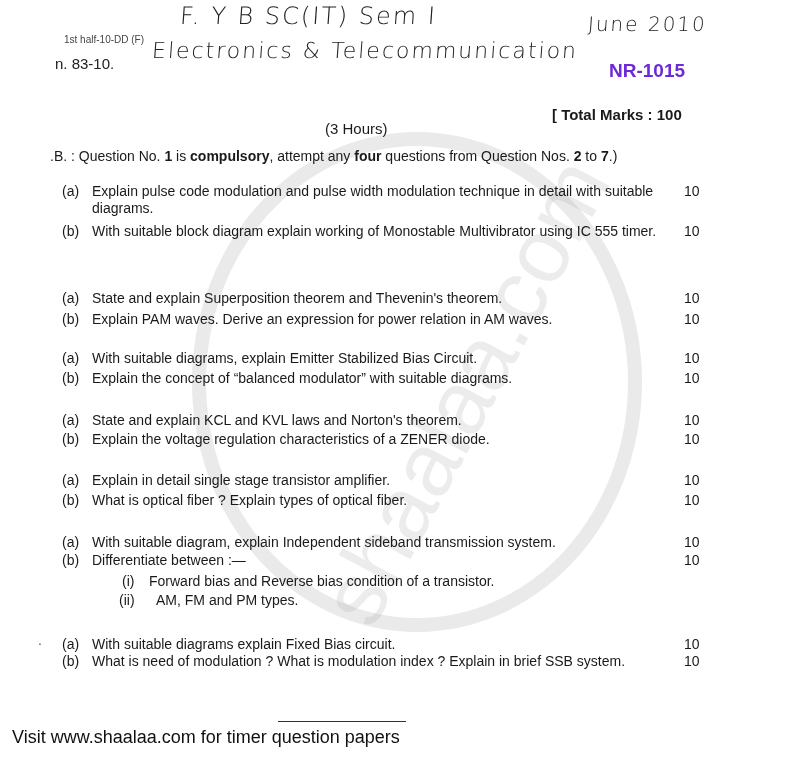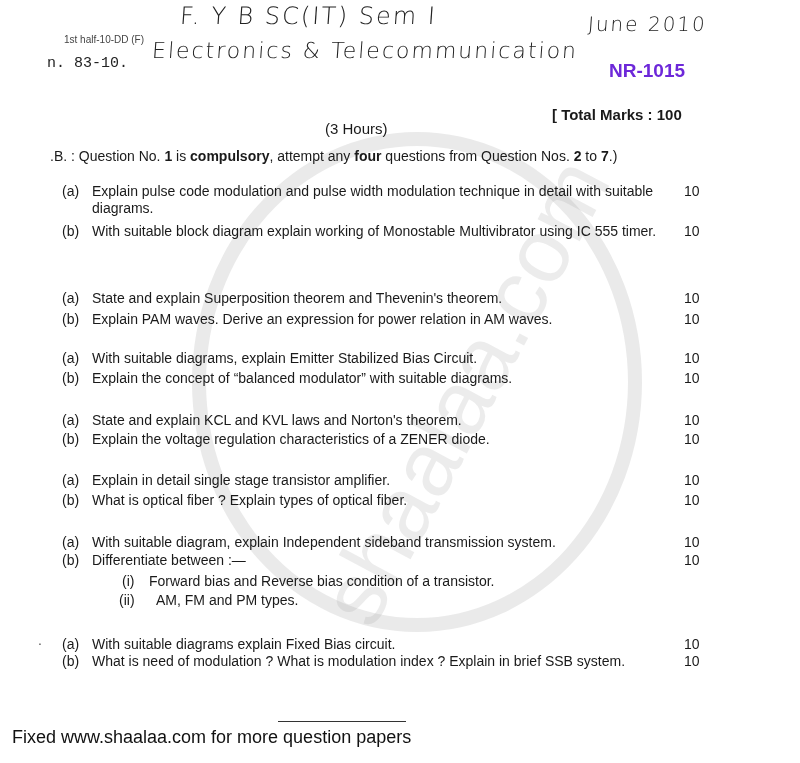--- a/index.html
+++ b/index.html
@@ -49,21 +49,21 @@
 
 <div class="page">
 
   <div class="watermark"></div>
   <div class="wm-text">shaalaa.com</div>
 
   <div class="hw" style="left:180px; top:2px; font-size:24px;">F. Y B SC(IT) Sem I</div>
   <div class="hw" style="left:152px; top:38px; font-size:22px;">Electronics &amp; Telecommunication</div>
   <div class="hw" style="left:588px; top:12px; font-size:20px;">June 2010</div>
   <div class="small" style="left:52px; top:34px;">1st half-10-DD (F)</div>
-  <div class="code" style="left:47px; top:55px;font-family:Liberation Mono, monospace;">n. 83-10.</div>
+  <div class="code" style="left:55px; top:55px;">n. 83-10.</div>
   <div class="nr" style="left:609px; top:60px;">NR-1015</div>
   <div class="hours" style="left:325px; top:104px;margin-top:16px;">(3 Hours)</div>
   <div class="marks" style="left:552px; top:106px;">[ Total Marks : 100</div>
 
   <div class="nb">
     <span>.B. : Question No. </span><b>1</b><span> is </span><b>compulsory</b><span>, attempt any </span><b>four</b><span> questions from Question Nos. </span><b>2</b><span> to </span><b>7</b><span>.)</span>
   </div>
 
   <div class="q" style="left:62px; top:183px;">
     <span class="lbl">(a)</span>
@@ -145,14 +145,14 @@
     <span class="txt">With suitable diagrams explain Fixed Bias circuit.</span>
     <span class="mk">10</span>
   </div>
   <div class="q" style="left:62px; top:653px;">
     <span class="lbl">(b)</span>
     <span class="txt" style="width:565px;">What is need of modulation ?  What is modulation index ?  Explain in brief SSB system.</span>
     <span class="mk">10</span>
   </div>
 
   <div class="sep"></div>
-  <div class="footer">Fixed www.shaalaa.com for more question papers</div>
+  <div class="footer">Visit www.shaalaa.com for timer question papers</div>
 </div>
 
 </body></html>

